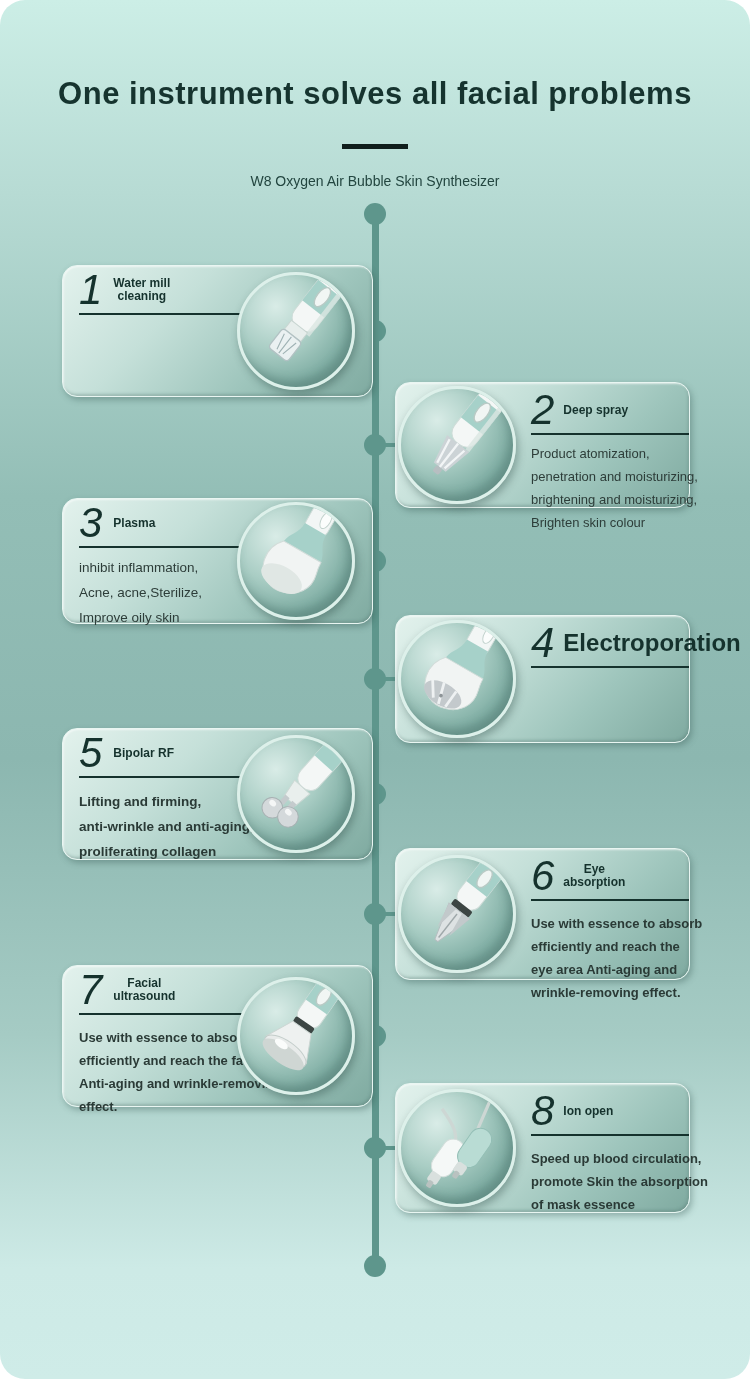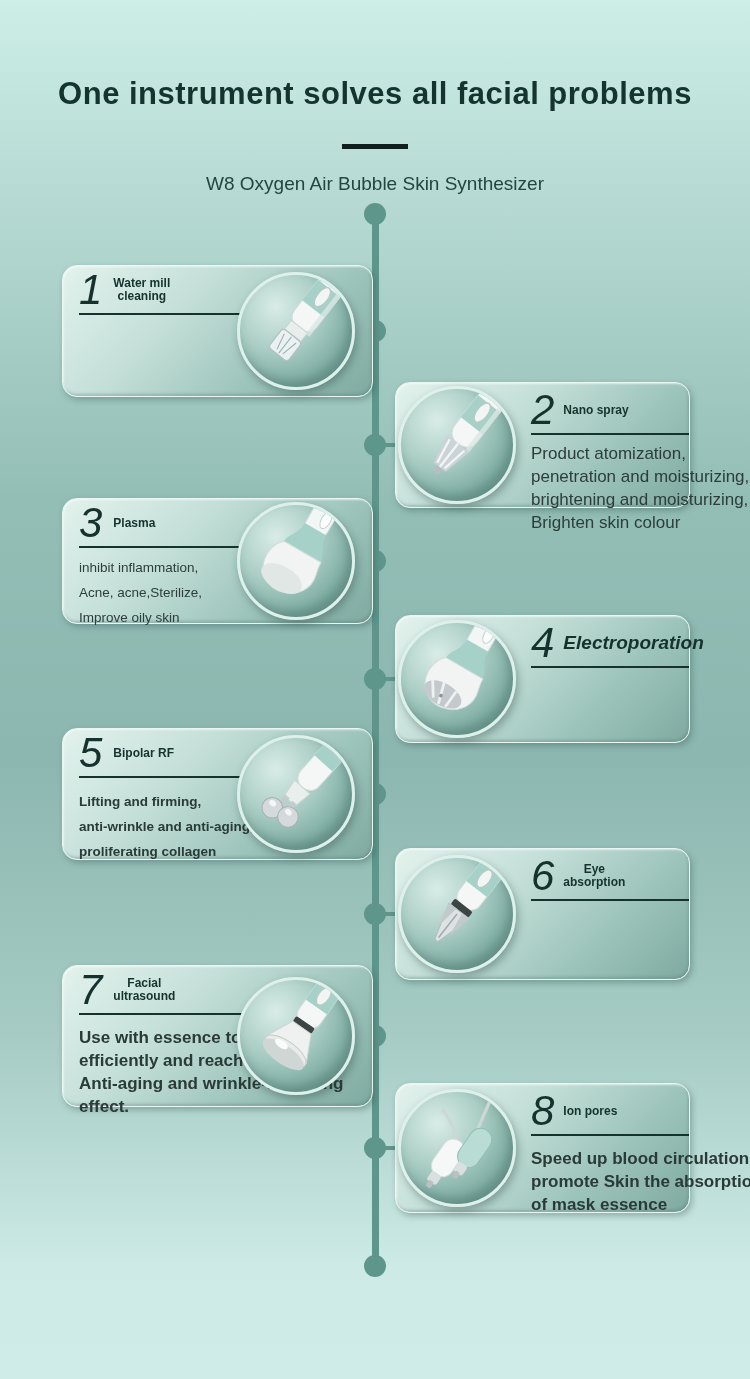--- a/index.html
+++ b/index.html
@@ -2,28 +2,29 @@
 <html><head>
 <meta charset="utf-8">
 <style>
   html,body{margin:0;padding:0;}
   .page{
     position:relative;
     width:750px;height:1379px;
     font-family:"Liberation Sans","DejaVu Sans",sans-serif;
     background:linear-gradient(180deg,#cceee6 0%,#b7dbd4 14%,#93beb6 36%,#8cb7b0 55%,#a5cbc4 75%,#cdeae6 92%,#cfece8 100%);
     overflow:hidden;
+    border-radius:25px;
   }
   
   .header{position:absolute;top:0;left:0;width:750px;text-align:center;}
   .main-title{
     margin:76px 0 0 0;font-size:31px;font-weight:bold;color:#16342f;letter-spacing:.5px;
   }
   .title-divider{width:66px;height:5px;background:#101f1c;margin:32px auto 0 auto;}
-  .subtitle{margin:24px 0 0 0;font-size:19px;color:#234640;}
+  .subtitle{margin:24px 0 0 0;font-size:14px;color:#234640;}
   
   .timeline-line{position:absolute;left:372px;top:213px;width:7px;height:1053px;background:#5e968c;}
   .tdot{position:absolute;width:22px;height:22px;border-radius:50%;background:#5e968c;}
   .connector{position:absolute;height:4px;background:#5e968c;}
   
   .card{
     position:absolute;box-sizing:border-box;border-radius:15px;
     background:linear-gradient(135deg,#e3f2ed 0%,#c5e0d9 35%,#9ec5bc 68%,#7faaa0 100%);
     border:1px solid #e9f6f2;
     box-shadow:inset 1px 1px 2px rgba(255,255,255,.65),
@@ -38,25 +39,25 @@
   .title-row{display:flex;align-items:center;gap:9px;border-bottom:2px solid #15322d;padding-bottom:5px;}
   .card.right .title-row{gap:7px;}
   .num{
     font-size:42px;line-height:.85;font-style:italic;font-weight:400;color:#15322d;
     padding-right:2px;
   }
   .ftitle{
     font-size:12px;line-height:1.05;font-weight:bold;color:#15322d;
     white-space:pre;text-align:center;
   }
-  .ftitle.small{font-size:19px;font-style:italic;}
+  .ftitle.small{font-size:24px;}
   .desc{
     margin-top:7px;font-size:13.5px;line-height:25px;color:#2d3d39;white-space:pre;
   }
-  .desc.compact{line-height:23px;font-size:17px;}
+  .desc.compact{line-height:23px;font-size:13px;}
   .desc.semibold{font-weight:700;color:#2a3a36;margin-top:11px;}
   
   .circle{
     position:absolute;top:50%;transform:translateY(-50%);
     width:112px;height:112px;border-radius:50%;
     background:radial-gradient(circle at 32% 28%,#d9ece7 0%,#a9cdc4 40%,#7cab a1 72%,#6f9f95 100%);
     background:radial-gradient(circle at 32% 28%,#d9ece7 0%,#a9cdc4 40%,#7caba1 72%,#6f9f95 100%);
     border:3px solid #ddf0ea;
     box-shadow:2px 4px 8px rgba(40,70,64,.4), inset -4px -6px 10px rgba(60,95,88,.35);
     overflow:hidden;
@@ -131,21 +132,21 @@
           <ellipse cx="60" cy="16" rx="6" ry="12" fill="#f1f6f4" stroke="#b9cac5" stroke-width="1.5"></ellipse>
           <polygon points="45,58 75,58 68,90 52,90" fill="#ccd3d6"></polygon>
           <path d="M50 60 L55 88 M60 58 L60 90 M70 60 L65 88" stroke="#f2f5f6" stroke-width="2.5" fill="none"></path>
           <rect x="56" y="90" width="8" height="8" rx="2" fill="#b7bec1"></rect>
         </g>
       </svg>
     </div>
     <div class="text-zone">
       <div class="title-row">
         <span class="num">2</span>
-        <span class="ftitle">Nano spray</span>
+        <span class="ftitle">Deep spray</span>
       </div>
       <div class="desc compact">Product atomization,
 penetration and moisturizing,
 brightening and moisturizing,
 Brighten skin colour</div>
     </div>
   </section>
 
   <section class="card left" style="top:498px;height:126px;">
     <div class="text-zone">
@@ -233,20 +234,24 @@
           <line x1="60" y1="60" x2="60" y2="92" stroke="#9fa8aa" stroke-width="1.5"></line>
         </g>
       </svg>
     </div>
     <div class="text-zone">
       <div class="title-row">
         <span class="num">6</span>
         <span class="ftitle">Eye
 absorption</span>
       </div>
+      <div class="desc compact semibold">Use with essence to absorb
+efficiently and reach the
+eye area Anti-aging and
+wrinkle-removing effect.</div>
     </div>
   </section>
 
   <section class="card left" style="top:965px;height:142px;">
     <div class="text-zone">
       <div class="title-row">
         <span class="num">7</span>
         <span class="ftitle">Facial
 ultrasound</span>
       </div>
@@ -284,21 +289,21 @@
         <g transform="rotate(35 76 64)">
           <rect x="64" y="36" width="24" height="46" rx="12" fill="#b9dcd4" stroke="#93beb5" stroke-width="1"></rect>
           <rect x="70" y="80" width="12" height="12" rx="3" fill="#d9e0de"></rect>
           <rect x="73" y="90" width="6" height="8" rx="2" fill="#b9c2c0"></rect>
         </g>
       </svg>
     </div>
     <div class="text-zone">
       <div class="title-row">
         <span class="num">8</span>
-        <span class="ftitle">Ion pores</span>
+        <span class="ftitle">Ion open</span>
       </div>
       <div class="desc compact semibold">Speed up blood circulation,
 promote Skin the absorption
 of mask essence</div>
     </div>
   </section>
 
 </div>
 
 </body></html>

